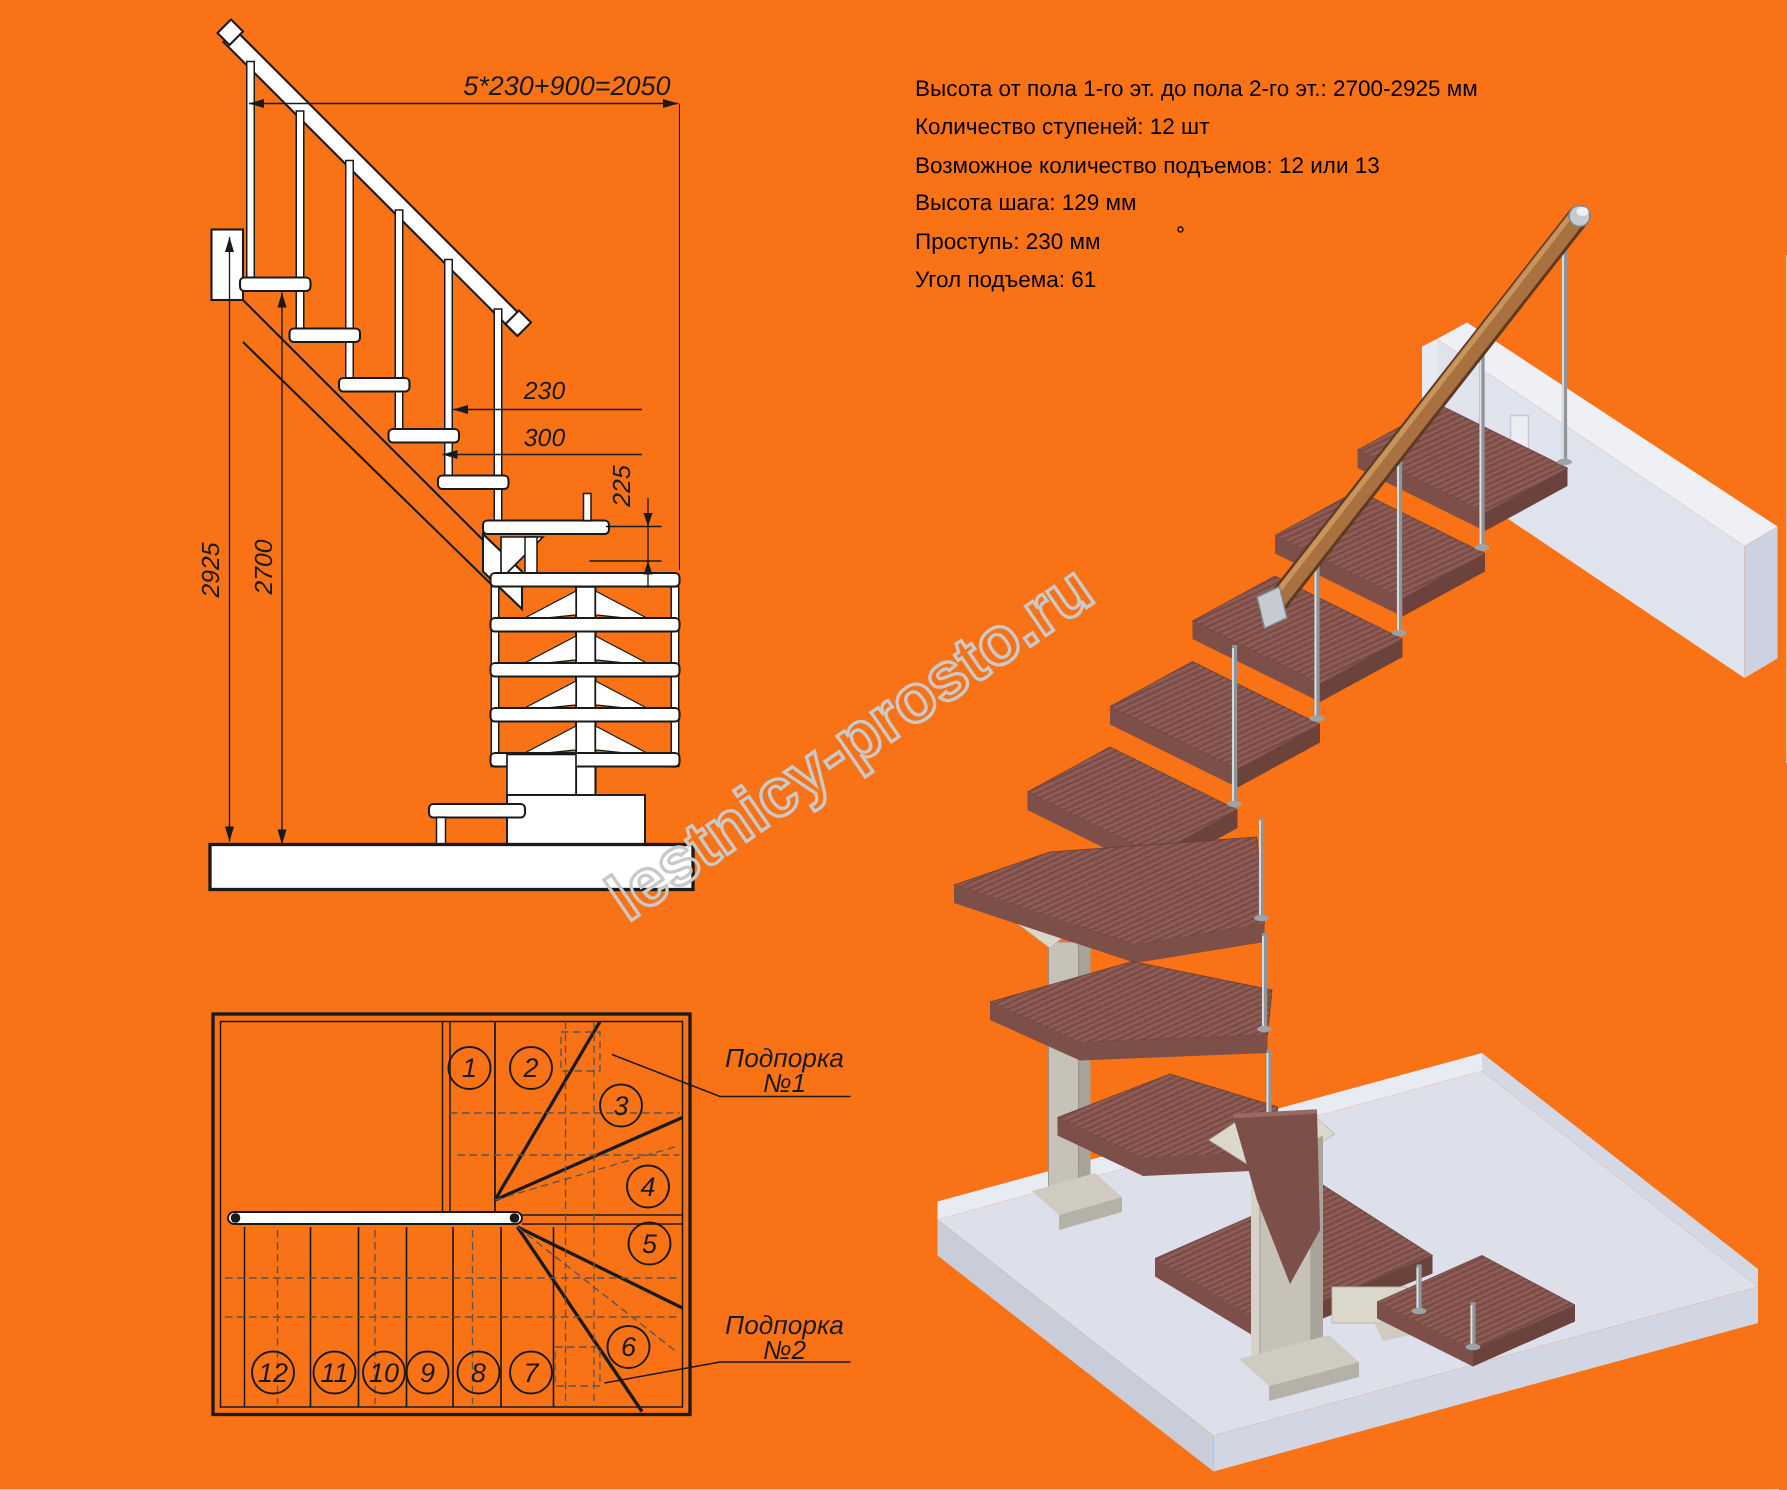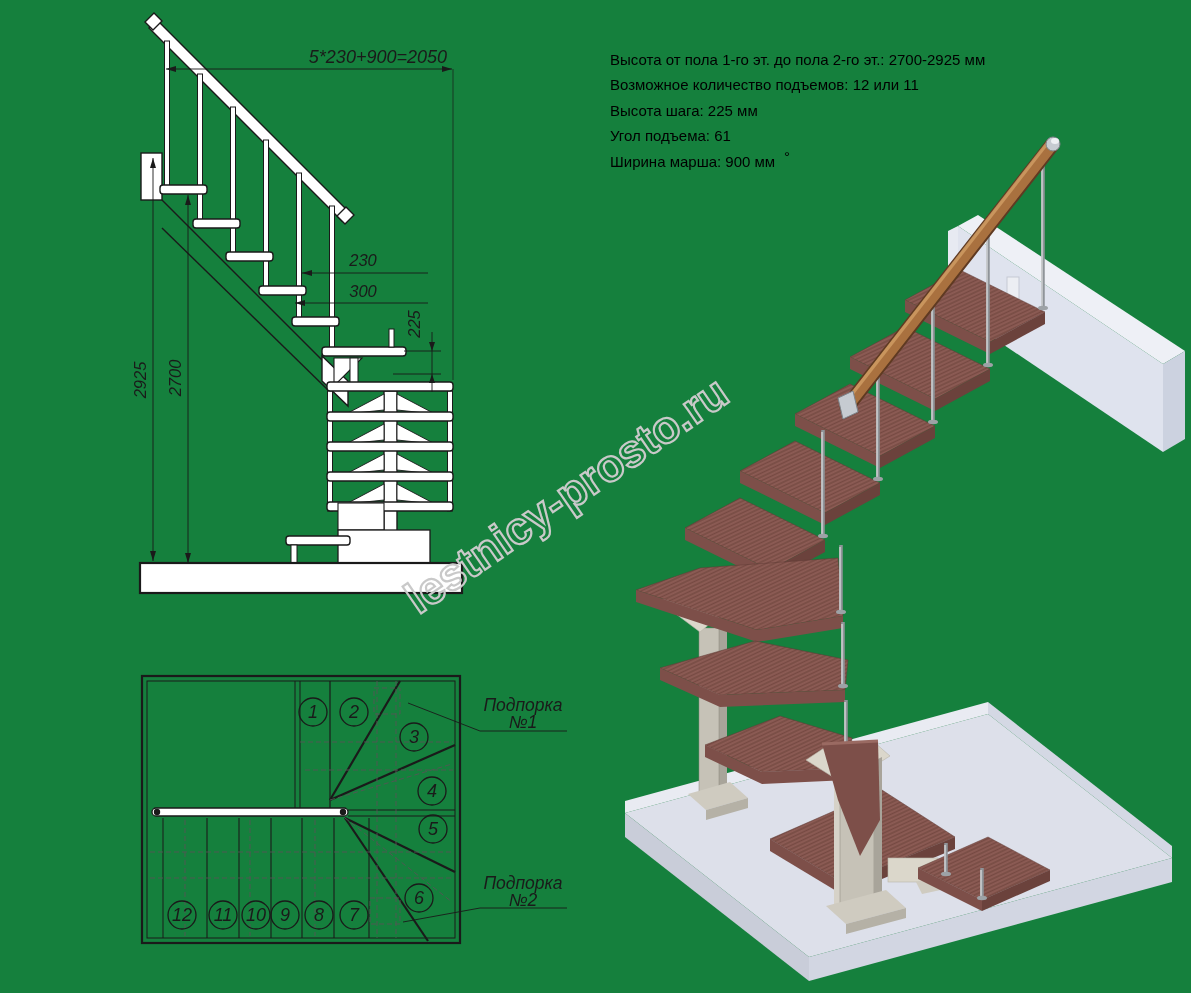--- a/index.html
+++ b/index.html
@@ -1,16 +1,16 @@
 <!DOCTYPE html>
 <html style="--c-ink: #1a1a1a; --c-watermark: #c9c9c9; --c-tread: #8d5c55; --c-tread_front: #7d4f49; --c-tread_dark: #6b423c; --c-rail_wood: #a9713f; --c-metal: #8f9499; --c-post: #c6c2b7; --c-gusset: #dbd7cb; --c-floor_top: #dde0ea; --c-floor_side: #c9cdd9; --c-wall_front: #dfe3ee; --c-wall_top: #eef0f6;"><head>
 <meta charset="utf-8">
 <style>
   html,body{margin:0;padding:0;background:#fff;}
-  .stage{position:relative;width:1191px;height:993px;background:#15803d;overflow:hidden;
+  .stage{position:relative;width:1191px;height:993px;background:#f97316;overflow:hidden;
          font-family:"Liberation Sans", sans-serif;}
   .stage svg{position:absolute;left:0;top:0;}
   svg text{font-family:"Liberation Sans", sans-serif;fill:var(--c-ink,#1a1a1a);}
   
   .wline{fill:#fff;stroke:var(--c-ink,#1a1a1a);stroke-width:1.4;}
   .ln{stroke:var(--c-ink,#1a1a1a);fill:none;stroke-width:1.4;}
   .thin{stroke-width:1;}
   .ln2{stroke-width:2.2;}
   .dimline{stroke:var(--c-ink,#1a1a1a);stroke-width:0.9;fill:none;}
   .arr{fill:var(--c-ink,#1a1a1a);stroke:none;}
@@ -386,22 +386,23 @@
       <line x1="1049" y1="141" x2="845" y2="403" stroke="#cf9c63" stroke-width="3.5" opacity="0.85"></line>
       <circle cx="1053" cy="144" r="7" class="metalcap"></circle>
       <ellipse cx="1055" cy="141" rx="4" ry="3" fill="#eef0f3"></ellipse>
       <polygon points="838,398 853,391 858,412 843,419" class="metalcap"></polygon>
     </g>
   </g>
 </svg>
 
 <div class="specs">
   <div>Высота от пола 1-го эт. до пола 2-го эт.: 2700-2925 мм</div>
-  <div>Возможное количество подъемов: 12 или 11</div>
-  <div>Высота шага: 225 мм</div>
+  <div>Количество ступеней: 12 шт</div>
+  <div>Возможное количество подъемов: 12 или 13</div>
+  <div>Высота шага: 129 мм</div>
+  <div>Проступь: 230 мм</div>
   <div>Угол подъема: 61</div>
-  <div>Ширина марша: 900 мм</div>
 </div>
 <span class="deg">°</span>
 
 <div class="watermark">lestnicy-prosto.ru</div>
 
 </div>
 
 </body></html>

